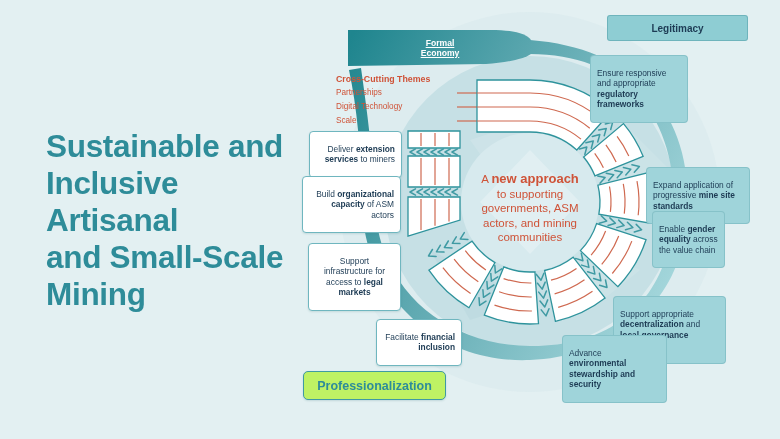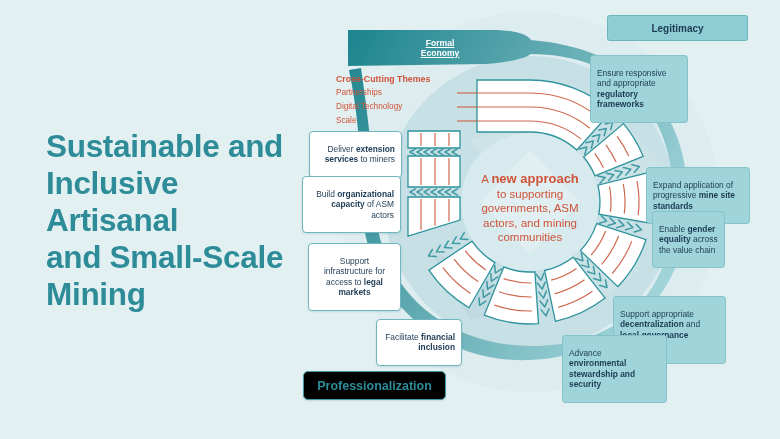--- a/index.html
+++ b/index.html
@@ -46,21 +46,21 @@
   .rc1{left:646px;top:119px;width:104px;margin-top:48px;}
   .rc2{left:652px;top:211px;width:73px;}
   .rc3{left:613px;top:296px;width:113px;}
   .rc4{left:522px;top:335px;width:105px;margin-left:40px;}
   
   .legit{left:607px;top:15px;width:139px;height:24px;border-radius:3px;
     background:var(--legit_bg,#8ecdd3);border:1px solid rgba(70,150,160,0.45);
     color:var(--navy,#1d3b54);font-size:10px;font-weight:700;
     display:flex;align-items:center;justify-content:center;}
   .prof{left:303px;top:371px;width:141px;height:27px;border-radius:5px;
-    background:#000000;border:1.6px solid var(--chev,#3f9aa3);
+    background:#bef264;border:1.6px solid var(--chev,#3f9aa3);
     color:var(--title_teal,#2e8c99);font-size:12.5px;font-weight:700;
     display:flex;align-items:center;justify-content:center;
     box-shadow:0 1px 2px rgba(60,120,130,0.2);}
 </style>
 </head>
 <body>
 
 <div id="stage">
 
   <svg id="wheel" viewBox="0 0 780 439" xmlns="http://www.w3.org/2000/svg">

